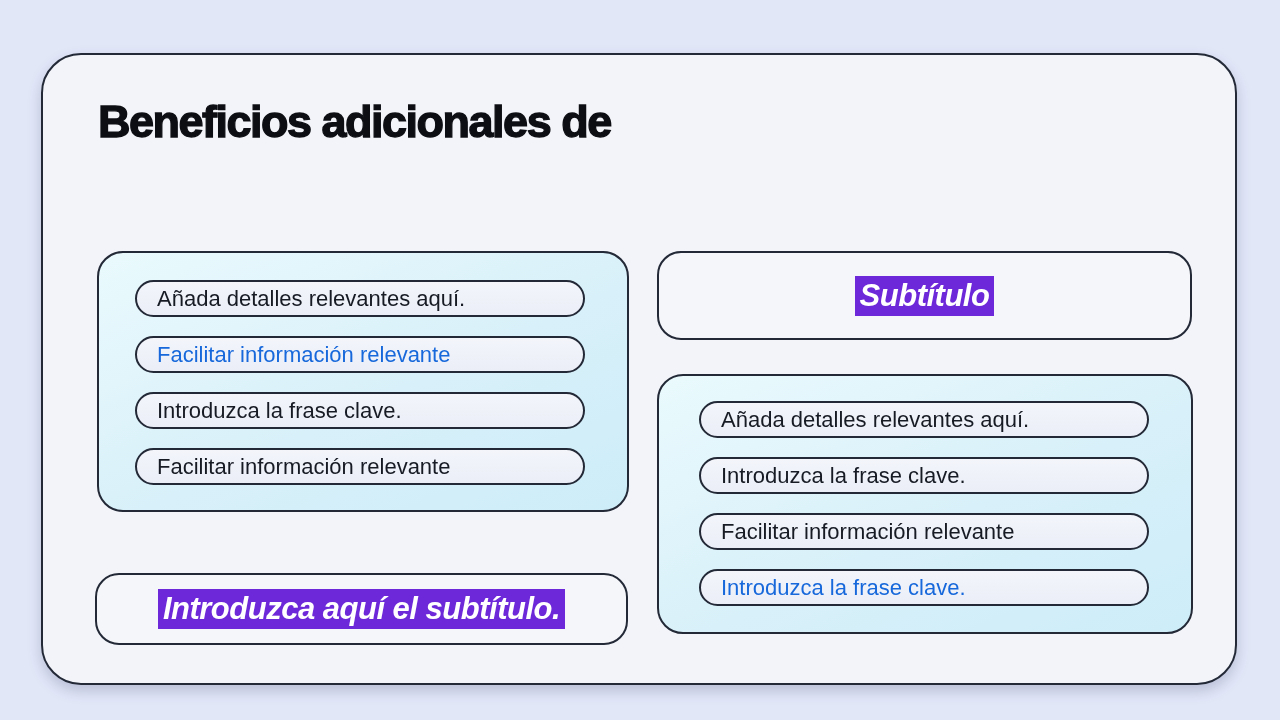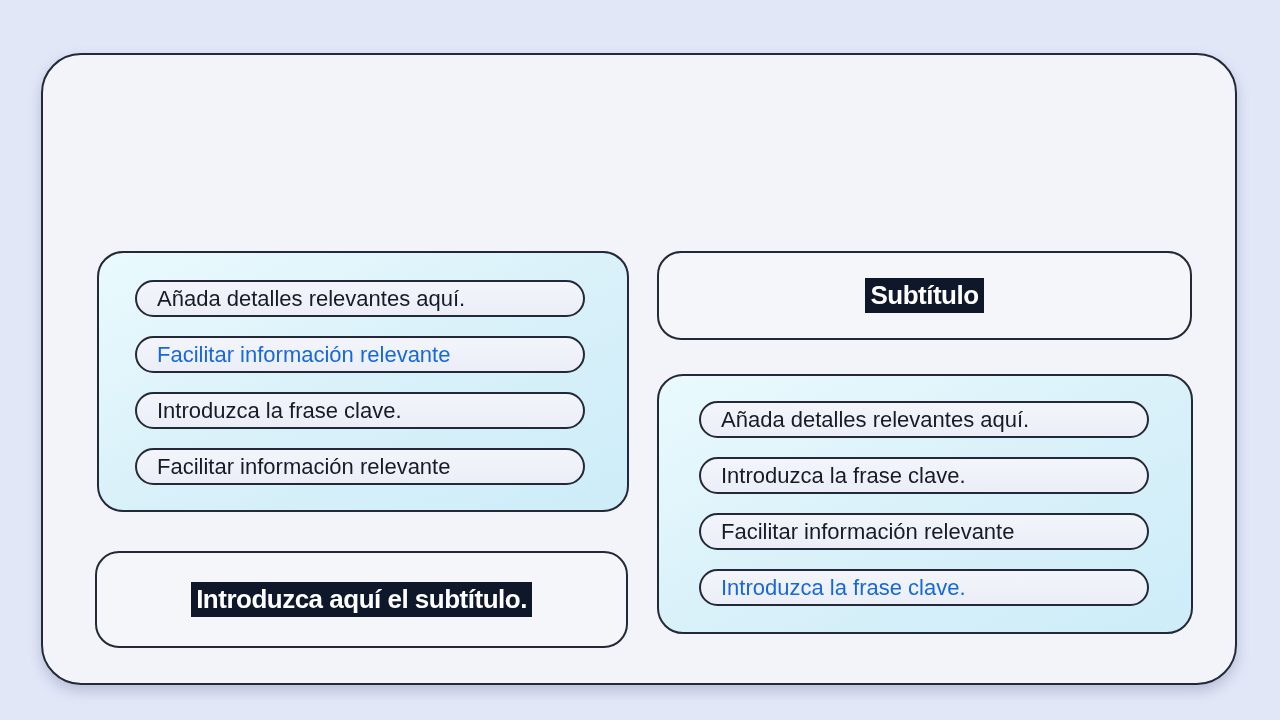--- a/index.html
+++ b/index.html
@@ -59,40 +59,41 @@
 
   .subtitle-box {
     position: absolute;
     border: 2px solid #232936;
     border-radius: 24px;
     background: #f5f6fa;
     display: flex;
     align-items: center;
     justify-content: center;
   }
-  .box-left  { left: 52px;  top: 496px; width: 533px; height: 97px; }
+  .box-left  { left: 52px;  top: 518px; width: 533px; height: 72px; }
   .box-right { left: 614px; top: 196px; width: 535px; height: 89px; }
 
   .selected-text {
-    background: #0f172a;
+    background: #6d28d9;
     color: #ffffff;
     font-weight: bold;
-    font-size: 26px;
+    font-size: 31px;
     letter-spacing: -0.5px;
     padding: 2px 5px;
     white-space: nowrap;
+    font-style: italic;
   }
 </style>
 </head>
 <body>
 
 <div class="slide-card">
 
   <h1 class="slide-title">
-    <br>
+    <span class="line1">Beneficios adicionales de</span><br>
   </h1>
 
   <div class="cyan-panel panel-left">
     <div class="pill">Añada detalles relevantes aquí.</div>
     <div class="pill blue">Facilitar información relevante</div>
     <div class="pill">Introduzca la frase clave.</div>
     <div class="pill">Facilitar información relevante</div>
   </div>
 
   <div class="subtitle-box box-left">

